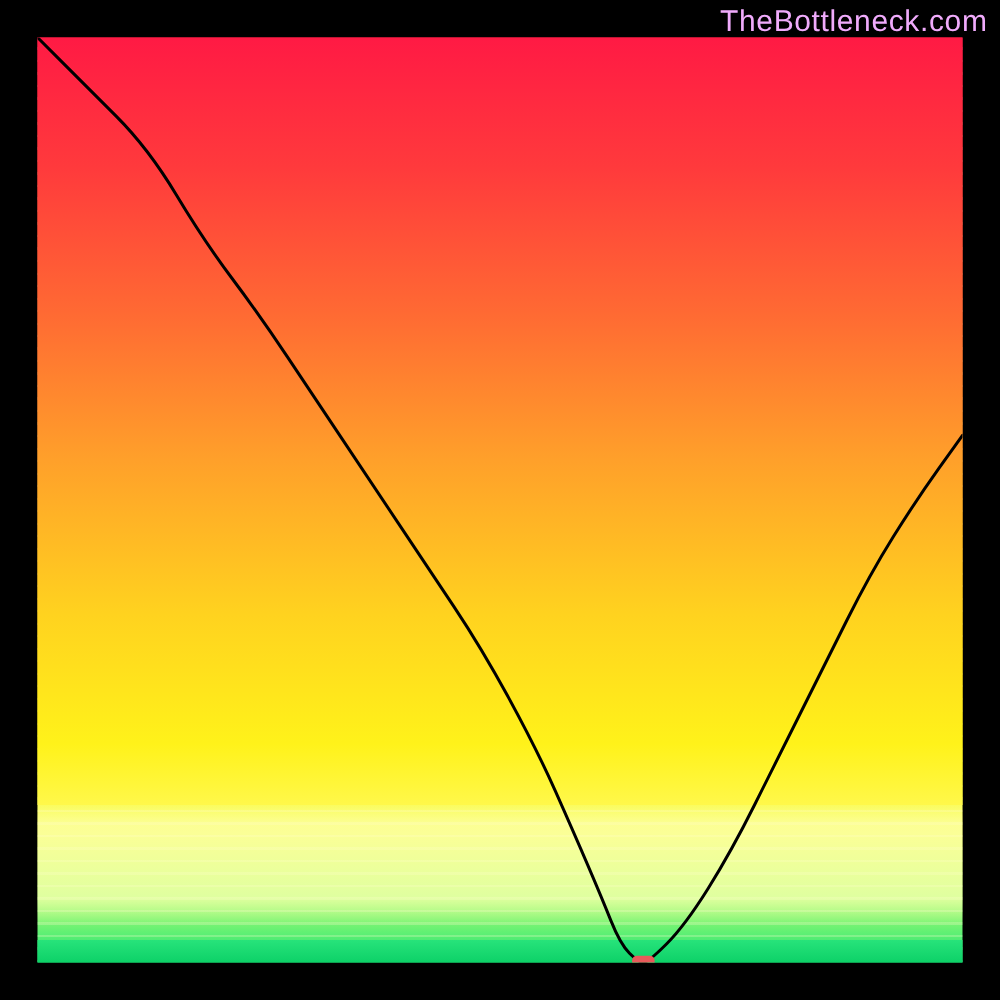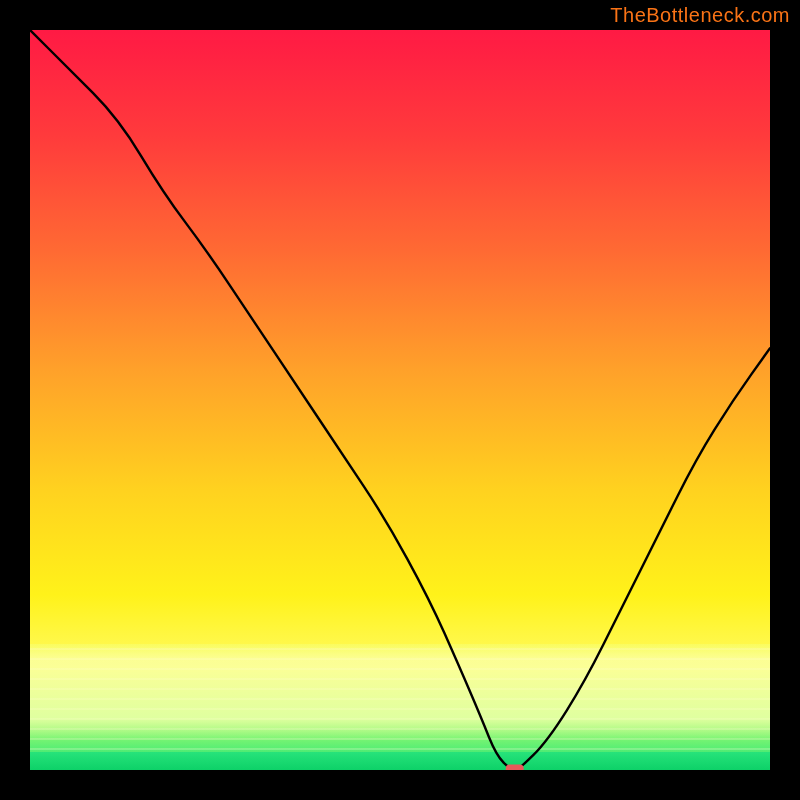--- a/index.html
+++ b/index.html
@@ -14,22 +14,22 @@
   .frame {
     position: relative;
     width: 800px;
     height: 800px;
     background: #000;
   }
   .watermark {
     position: absolute;
     top: 4px;
     right: 10px;
-    color: #f97316;
-    font-size: 20px;
+    color: #f0abfc;
+    font-size: 24px;
     font-weight: 500;
     letter-spacing: 0.5px;
     user-select: none;
   }
   .plot {
     position: absolute;
     left: 30px;
     top: 30px;
     width: 740px;
     height: 740px;

